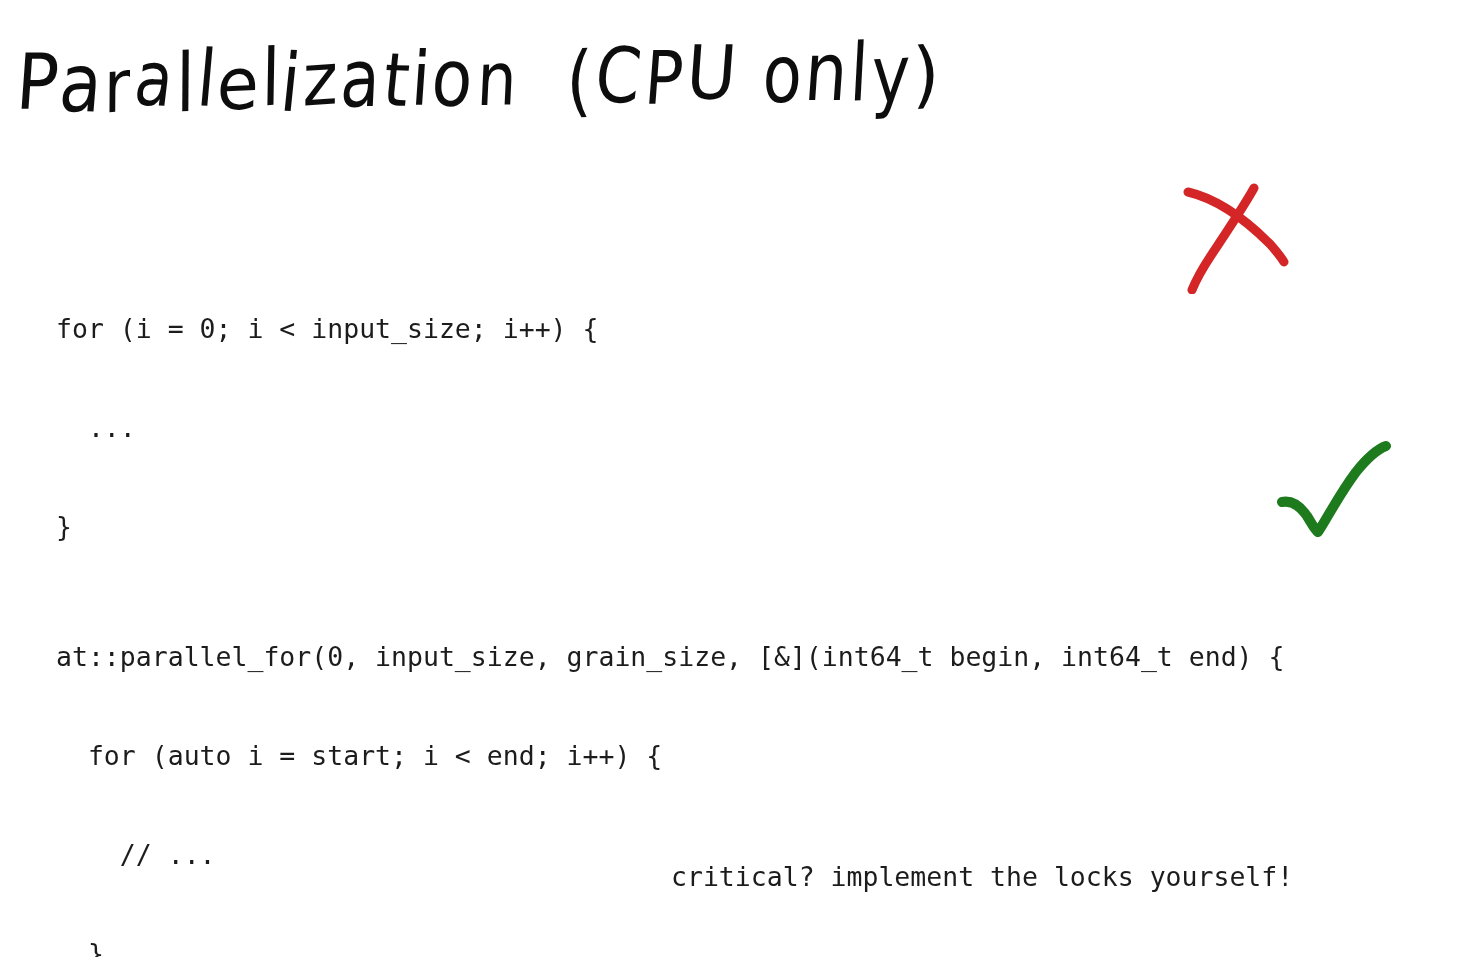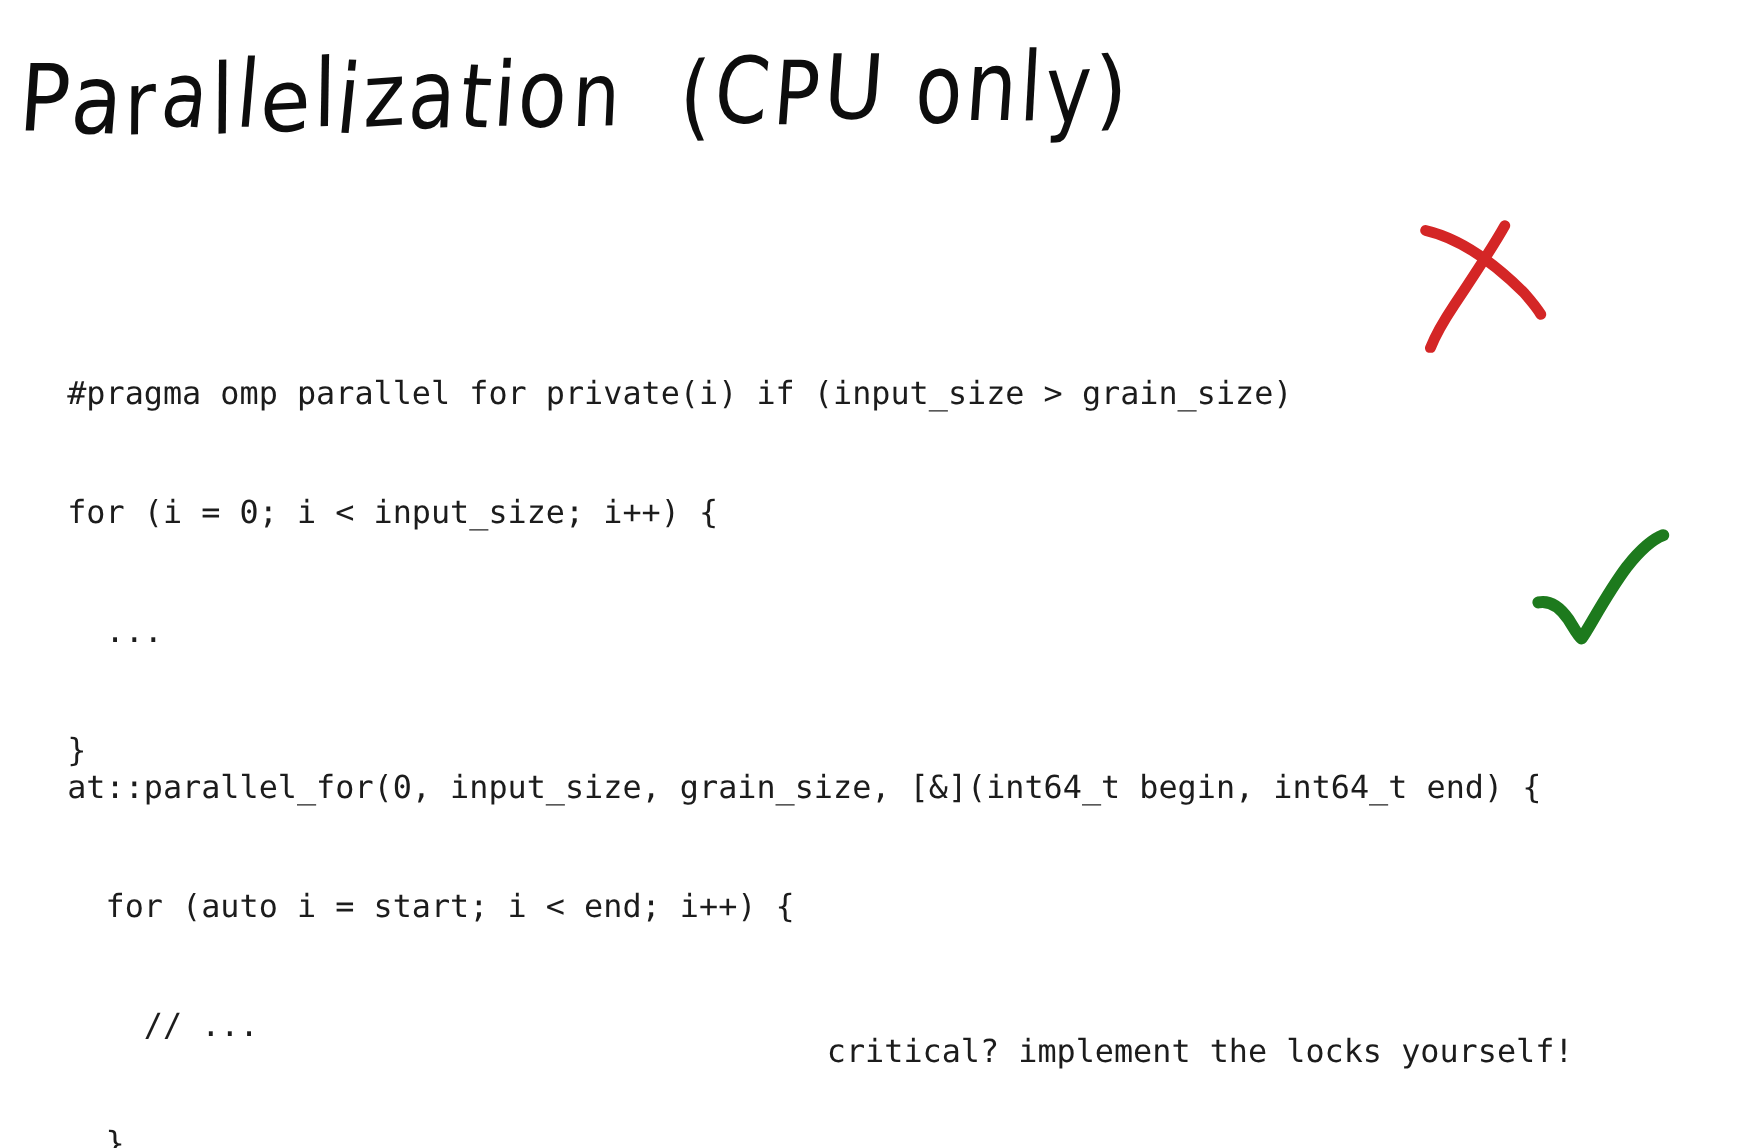--- a/index.html
+++ b/index.html
@@ -60,21 +60,21 @@
   }
   .code-line {
     white-space: pre;
     display: block;
     height: 33px;
   }
 
   
   #bottom-note {
     position: absolute;
-    left: 689px;
+    left: 671px;
     top: 860px;
     font-family: "DejaVu Sans Mono", monospace;
     font-size: 26.5px;
     line-height: 33px;
     color: #1c1c1c;
     white-space: pre;
   }
 
   
   .mark {
@@ -119,21 +119,20 @@
   }
 </style>
 </head>
 <body>
 
 <div id="slide">
 
   <div class="slide-title"><span class="t-ch" style="transform: translateY(-1.41px) rotate(0.68deg) scale(1.018, 1.016);">P</span><span class="t-ch" style="transform: translateY(0.2px) rotate(1.21deg) scale(1.01, 1.062);">a</span><span class="t-ch" style="transform: translateY(3.48px) rotate(-2.98deg) scale(0.923, 0.969);">r</span><span class="t-ch" style="transform: translateY(-3.09px) rotate(3.45deg) scale(0.904, 0.994);">a</span><span class="t-ch" style="transform: translateY(1.22px) rotate(-3deg) scale(0.997, 1.069);">l</span><span class="t-ch" style="transform: translateY(-3.05px) rotate(1.69deg) scale(0.96, 1.027);">l</span><span class="t-ch" style="transform: translateY(2.75px) rotate(-2.07deg) scale(0.996, 0.95);">e</span><span class="t-ch" style="transform: translateY(-3.31px) rotate(-2.48deg) scale(0.989, 1.04);">l</span><span class="t-ch" style="transform: translateY(2.22px) rotate(2.54deg) scale(0.989, 1.057);">i</span><span class="t-ch" style="transform: translateY(-1.13px) rotate(-3.25deg) scale(0.979, 0.961);">z</span><span class="t-ch" style="transform: translateY(-1.4px) rotate(-0.82deg) scale(0.938, 1.051);">a</span><span class="t-ch" style="transform: translateY(0.41px) rotate(2.62deg) scale(0.955, 0.968);">t</span><span class="t-ch" style="transform: translateY(-0.59px) rotate(0.52deg) scale(1.001, 0.982);">i</span><span class="t-ch" style="transform: translateY(-1.03px) rotate(0.71deg) scale(0.97, 1.04);">o</span><span class="t-ch" style="transform: translateY(0.52px) rotate(-0.7deg) scale(0.91, 0.973);">n</span><span class="t-ch" style="transform: translateY(0.18px) rotate(0.64deg) scale(0.935, 1.004);">&nbsp;</span><span class="t-ch" style="transform: translateY(-2.94px) rotate(-0.34deg) scale(0.924, 1.048);">&nbsp;</span><span class="t-ch" style="transform: translateY(2.45px) rotate(-2.66deg) scale(0.974, 1.025);">(</span><span class="t-ch" style="transform: translateY(-1.76px) rotate(3.03deg) scale(0.947, 1.007);">C</span><span class="t-ch" style="transform: translateY(1.26px) rotate(0.92deg) scale(0.923, 0.972);">P</span><span class="t-ch" style="transform: translateY(-3.5px) rotate(0.82deg) scale(0.993, 0.98);">U</span><span class="t-ch" style="transform: translateY(-0.48px) rotate(1.86deg) scale(0.961, 0.991);">&nbsp;</span><span class="t-ch" style="transform: translateY(-1.45px) rotate(-1.72deg) scale(0.934, 1.058);">o</span><span class="t-ch" style="transform: translateY(-3.09px) rotate(0.66deg) scale(0.982, 1.063);">n</span><span class="t-ch" style="transform: translateY(-2.28px) rotate(-0.36deg) scale(0.935, 1.056);">l</span><span class="t-ch" style="transform: translateY(-0.31px) rotate(-1.95deg) scale(0.944, 1.048);">y</span><span class="t-ch" style="transform: translateY(-0.55px) rotate(-3.49deg) scale(1.019, 0.955);">)</span></div>
 
   <div class="code-block" id="code-block-omp">
-    <span class="code-line">#pragma omp parallel for private(i) if (input_size &gt; grain_size)</span>
     <span class="code-line">for (i = 0; i &lt; input_size; i++) {</span>
     <span class="code-line">  ...</span>
     <span class="code-line">}</span>
   </div>
 
   <div class="mark" id="mark-cross">
     <svg viewBox="0 0 112 126" width="112" height="126" aria-hidden="true">
       <path d="M8 24 C34 30, 62 48, 90 76 C97 84, 101 89, 104 94" fill="none" stroke="#d42626" stroke-width="9" stroke-linecap="round" stroke-linejoin="round"></path>
       <path d="M74 20 C64 38, 48 62, 32 86 C22 101, 16 112, 12 122" fill="none" stroke="#d42626" stroke-width="9" stroke-linecap="round" stroke-linejoin="round"></path>
     </svg>

